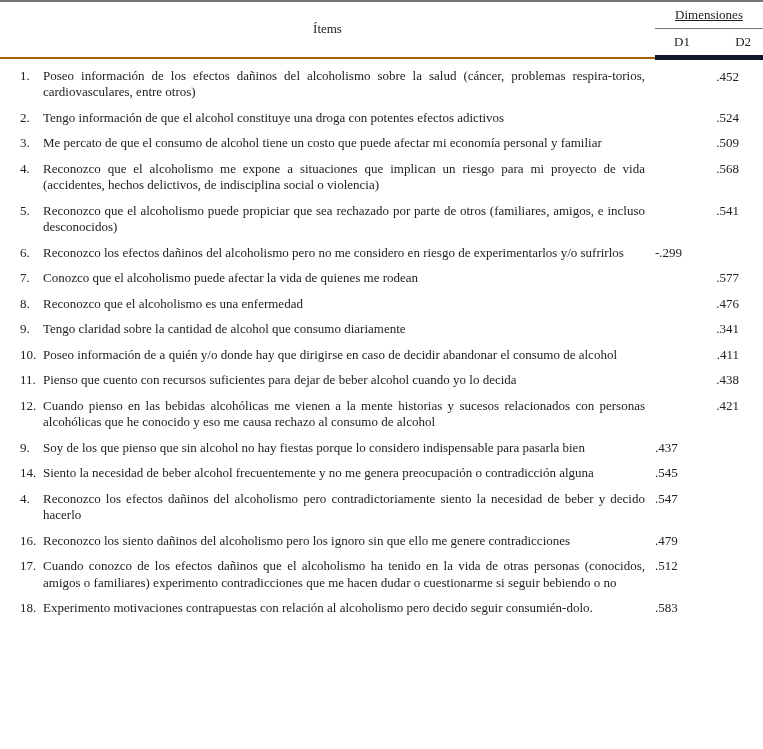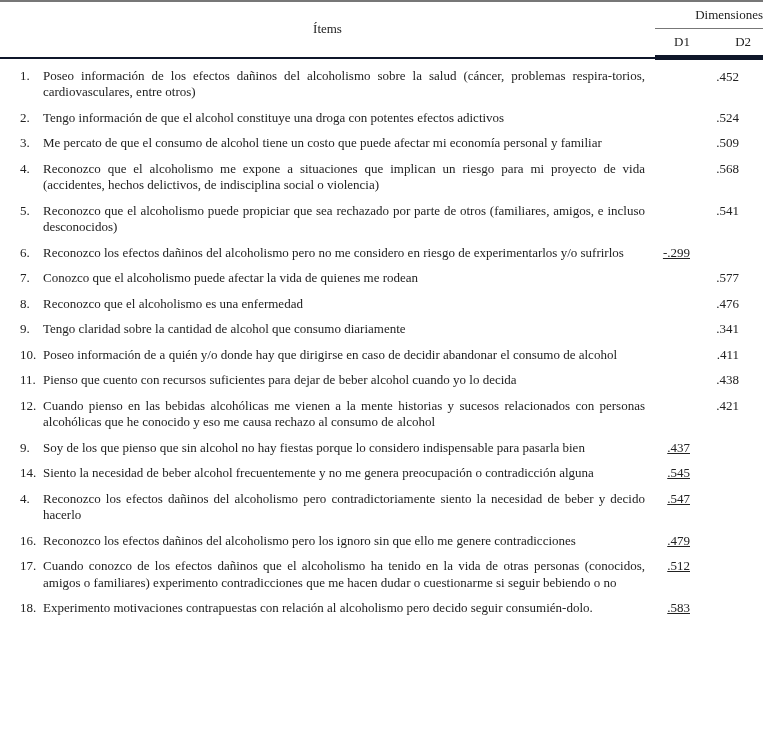--- a/index.html
+++ b/index.html
@@ -8,32 +8,32 @@
     font-family: "Liberation Serif", "DejaVu Serif", serif;
     color: #222222; font-size: 13px;
   }
   .table-wrap { position: relative; width: 763px; }
   table { border-collapse: collapse; width: 763px; table-layout: fixed; }
   col.c-item { width: 655px; }
   col.c-d1 { width: 55px; }
   col.c-d2 { width: 53px; }
   thead tr.top th { border-top: 2px solid #777777; }
   th { font-weight: normal; padding: 0; }
-  th.items-h { text-align: center; vertical-align: middle; height: 54px; border-bottom: 2px solid #0f172a; }
-  th.dims-h { text-align: right; height: 26px; vertical-align: middle; border-bottom: 1.5px solid #777777; }
+  th.items-h { text-align: center; vertical-align: middle; height: 54px; border-bottom: 2px solid #a16207; }
+  th.dims-h { text-align: center; height: 26px; vertical-align: middle; border-bottom: 1.5px solid #777777; text-decoration: underline; }
   th.d-h { text-align: center; height: 26px; border-bottom: 5px solid #0f172a; vertical-align: middle; }
   th.d1-h { text-align: right; padding-right: 20px; }
   th.d2-h { text-align: right; padding-right: 12px; }
   td { padding: 0; vertical-align: top; }
   tr.row td { padding-top: 4px; padding-bottom: 5px; line-height: 16.5px; }
   tr.row.first td { padding-top: 9px; }
   .item { display: flex; padding-left: 20px; padding-right: 10px; }
   .num { flex: 0 0 23px; }
   .txt { flex: 1; text-align: justify; }
-  .v1 { text-align: right; padding-right: 20px; text-decoration: underline; }
+  .v1 { text-align: left; padding-right: 20px; }
   .v2 { text-align: right; padding-right: 24px; }
   tbody tr:last-child td { padding-bottom: 2px; }
 </style>
 </head>
 <body>
 
 <div class="table-wrap">
   <table>
     <colgroup>
       <col class="c-item">
@@ -213,21 +213,21 @@
       </div>
     </td>
     <td class="v1">.547</td>
     <td class="v2"></td>
   </tr>
 
   <tr class="row">
     <td>
       <div class="item">
         <span class="num">16.</span>
-        <span class="txt">Reconozco los efectos dañinos del alcoholismo pero los ignoro sin que ello me genere contradicciones</span>
+        <span class="txt">Reconozco los siento dañinos del alcoholismo pero los ignoro sin que ello me genere contradicciones</span>
       </div>
     </td>
     <td class="v1">.479</td>
     <td class="v2"></td>
   </tr>
 
   <tr class="row">
     <td>
       <div class="item">
         <span class="num">17.</span>

